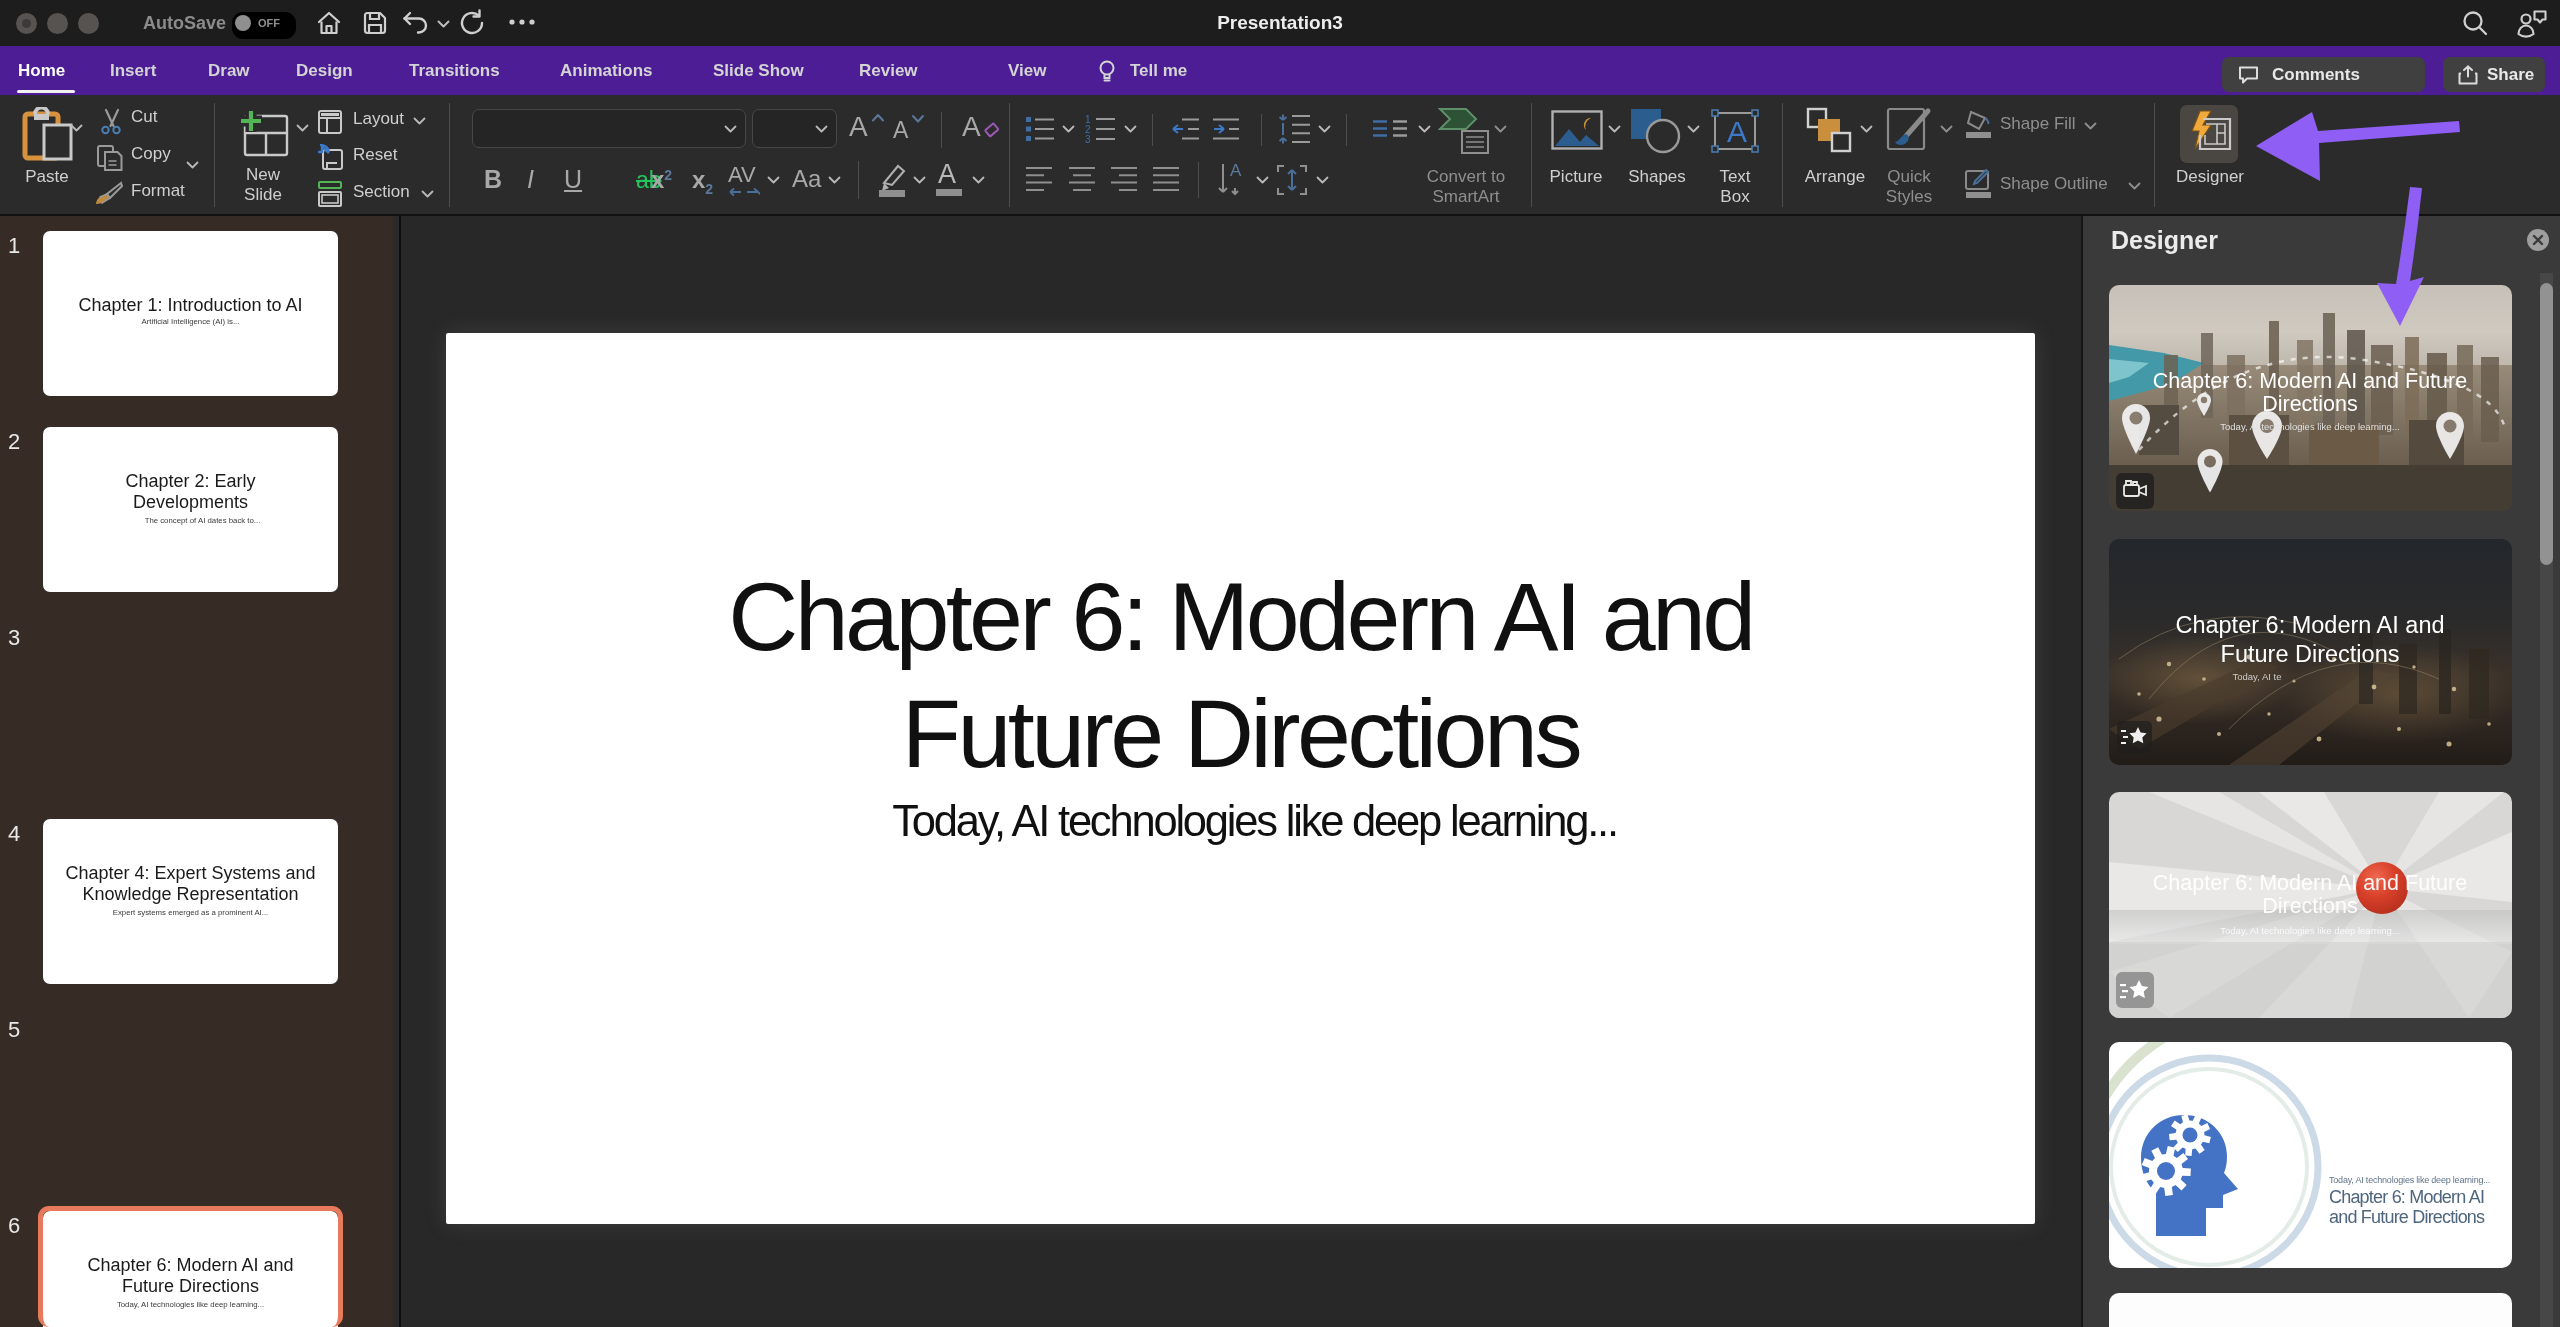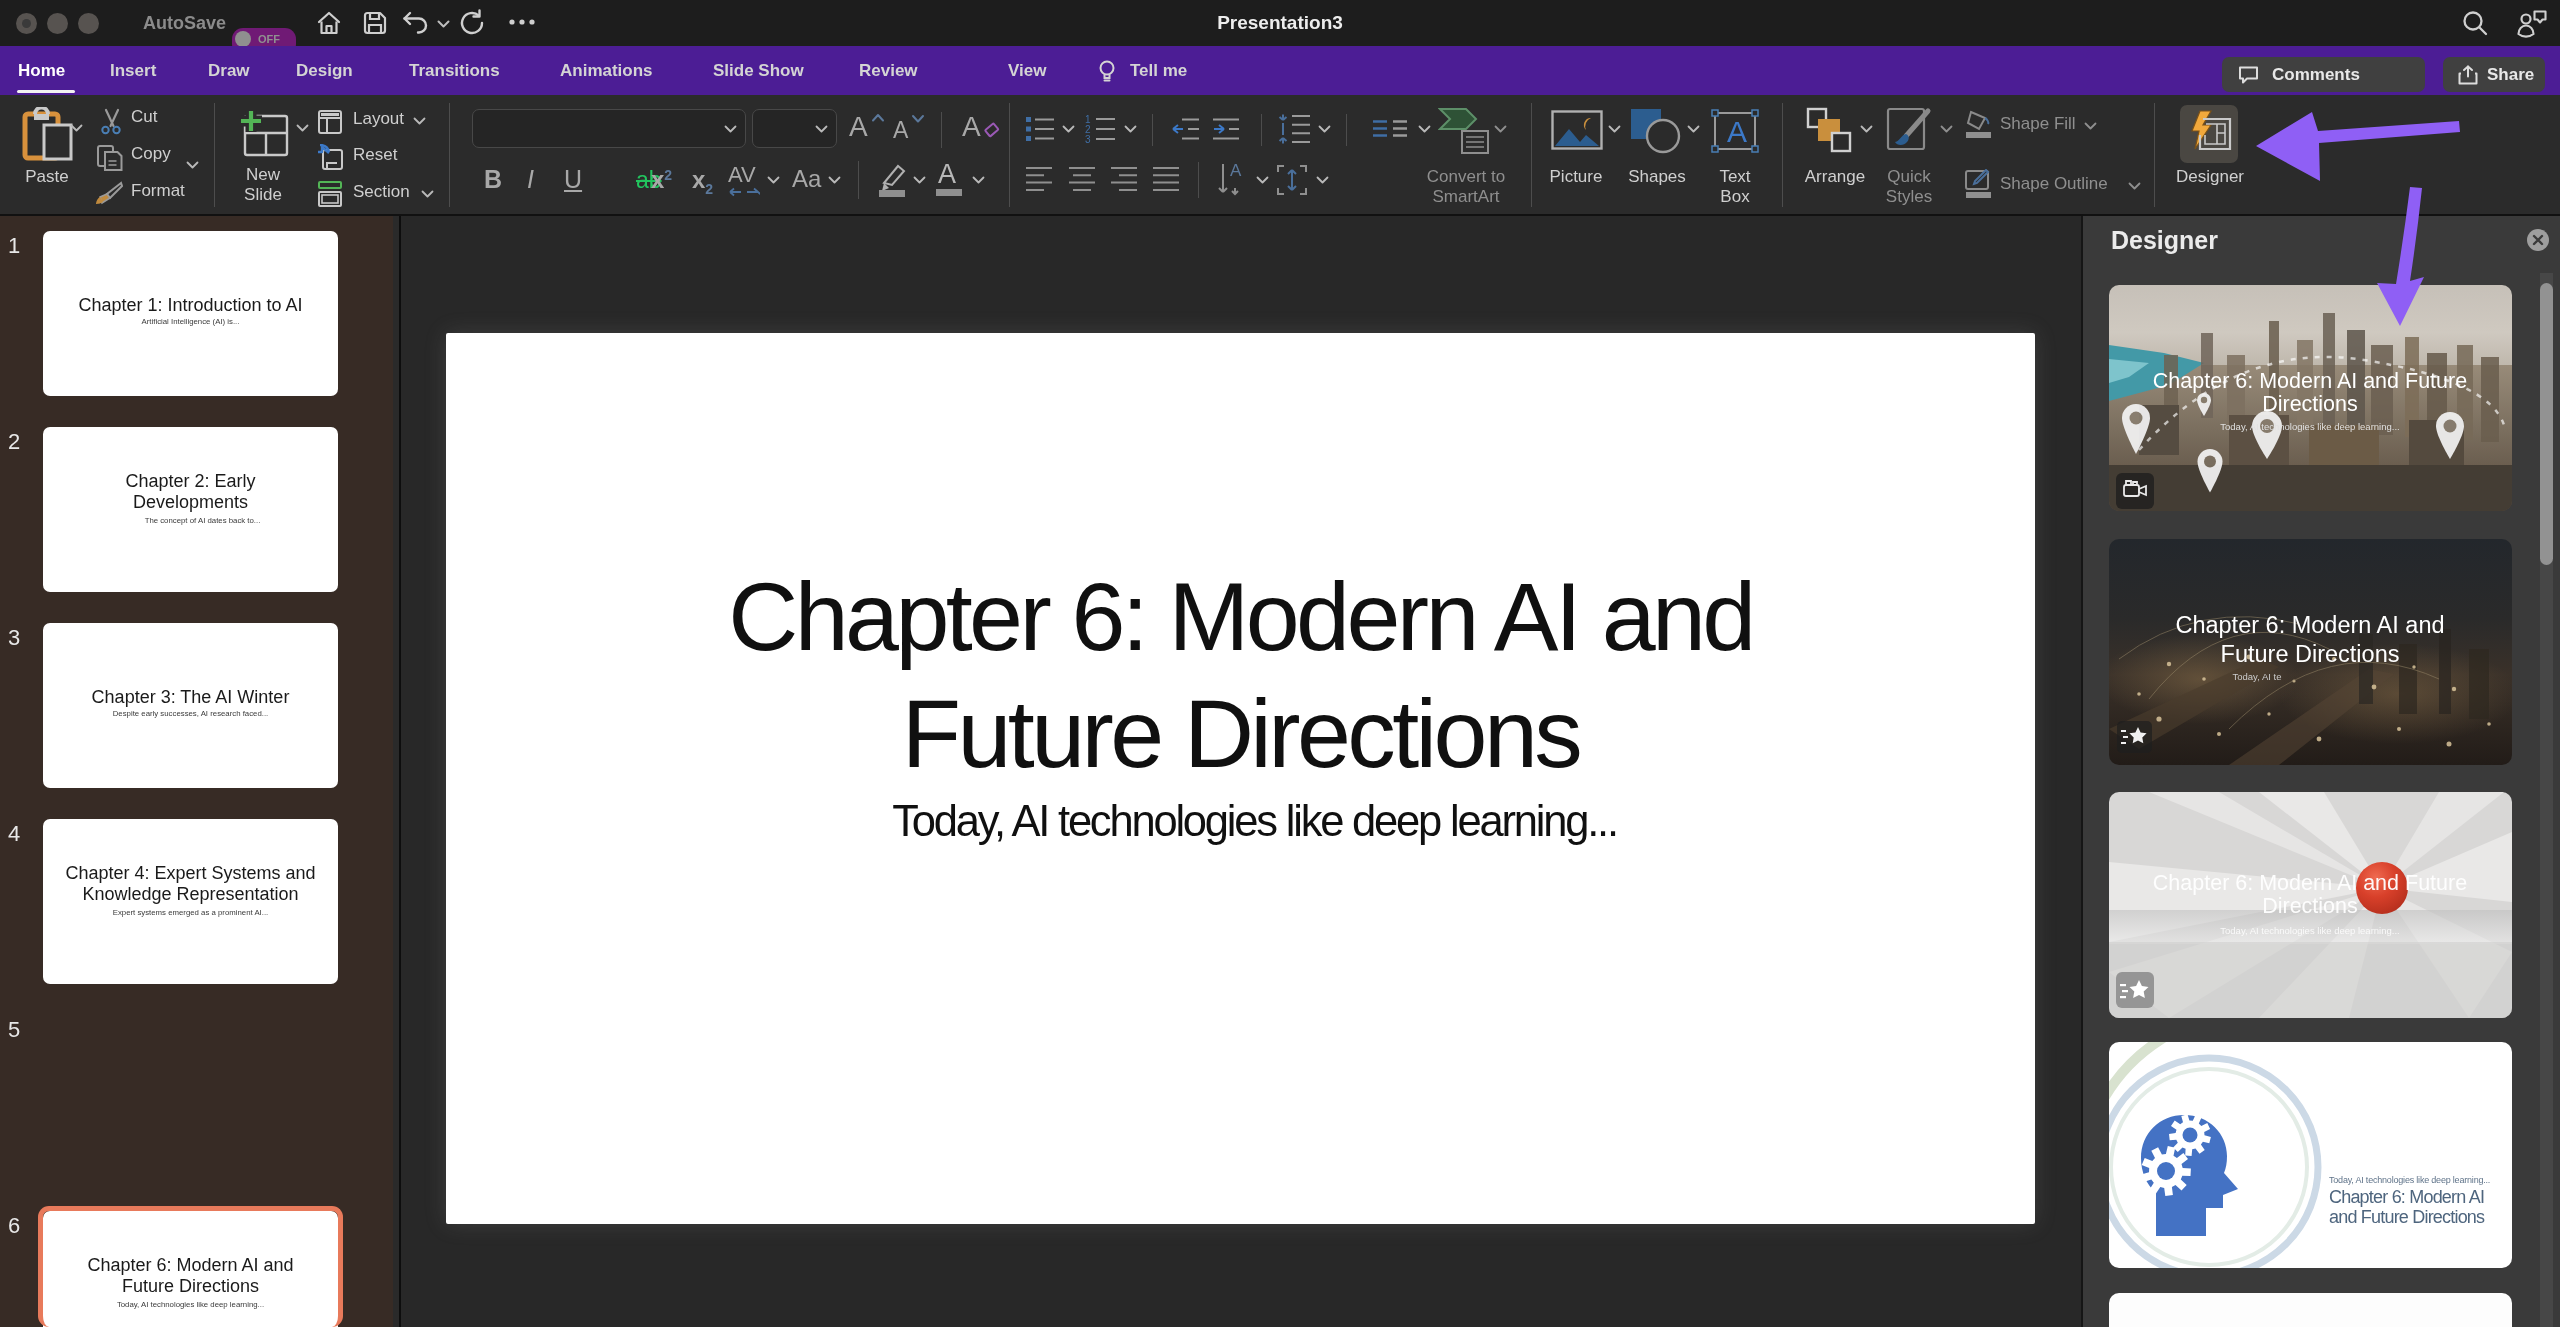--- a/index.html
+++ b/index.html
@@ -49,21 +49,21 @@
 <body>
 <div id="root">
 
   <div id="titlebar">
     <div class="tl" style="left:16px;">
         <div class="abs" style="left:6px;top:6px;width:9px;height:9px;border-radius:50%;background:#3a3a3a;"></div>
       </div>
     <div class="tl" style="left:47px;"></div>
     <div class="tl" style="left:78px;"></div>
     <div class="tbtext" style="left:143px; top:13px;">AutoSave</div>
-    <div class="abs" style="left:232px; top:12px; width:64px; height:27px; background:#701a75; border-radius:11px;margin-top:16px;">
+    <div class="abs" style="left:232px; top:12px; width:64px; height:27px; background:#000000; border-radius:11px;">
       <div class="abs" style="left:3px; top:3px; width:16px; height:16px; border-radius:50%; background:#8f8f8f;"></div>
       <div class="abs" style="left:26px; top:5px; color:#909090; font-size:11px; font-weight:bold;">OFF</div>
     </div>
     <div id="tbtitle">Presentation3</div>
     <svg class="ticon" style="left:315px;top:9px;" width="28" height="28" viewBox="0 0 28 28">
         <path d="M4 13L14 4l10 9" fill="none" stroke="#cfcfcf" stroke-width="2.2" stroke-linecap="round" stroke-linejoin="round"></path>
         <path d="M6.5 12.5V24h15V12.5" fill="none" stroke="#cfcfcf" stroke-width="2.2" stroke-linejoin="round"></path>
         <path d="M11.5 24v-7h5v7" fill="none" stroke="#cfcfcf" stroke-width="2.2" stroke-linejoin="round"></path>
       </svg>
     <svg class="ticon" style="left:361px;top:9px;" width="28" height="28" viewBox="0 0 28 28">
@@ -471,24 +471,20 @@
   <div class="scard" style="top:231px;">
     <div class="sct" style="top:64px;">Chapter 1: Introduction to AI</div>
     <div class="scs" style="top:86px;">Artificial Intelligence (AI) is...</div>
   </div>
   <div class="snum" style="top:429px;">2</div>
   <div class="scard" style="top:427px;">
     <div class="sct" style="top:44px;">Chapter 2: Early<br>Developments</div>
     <div class="scs" style="top:89px;padding-left:24px;">The concept of AI dates back to...</div>
   </div>
   <div class="snum" style="top:625px;">3</div>
-  <div class="scard" style="top:623px;">
-    <div class="sct" style="top:64px;">Chapter 3: The AI Winter</div>
-    <div class="scs" style="top:86px;">Despite early successes, AI research faced...</div>
-  </div>
   <div class="snum" style="top:821px;">4</div>
   <div class="scard" style="top:819px;">
     <div class="sct" style="top:44px;">Chapter 4: Expert Systems and<br>Knowledge Representation</div>
     <div class="scs" style="top:89px;">Expert systems emerged as a prominent AI...</div>
   </div>
   <div class="snum" style="top:1017px;">5</div>
   <div class="snum" style="top:1213px;">6</div>
   <div class="scard" style="top:1211px;height:116px;border-radius:7px 7px 0 0;">
     <div class="sct" style="top:44px;">Chapter 6: Modern AI and<br>Future Directions</div>
     <div class="scs" style="top:89px;">Today, AI technologies like deep learning...</div>

